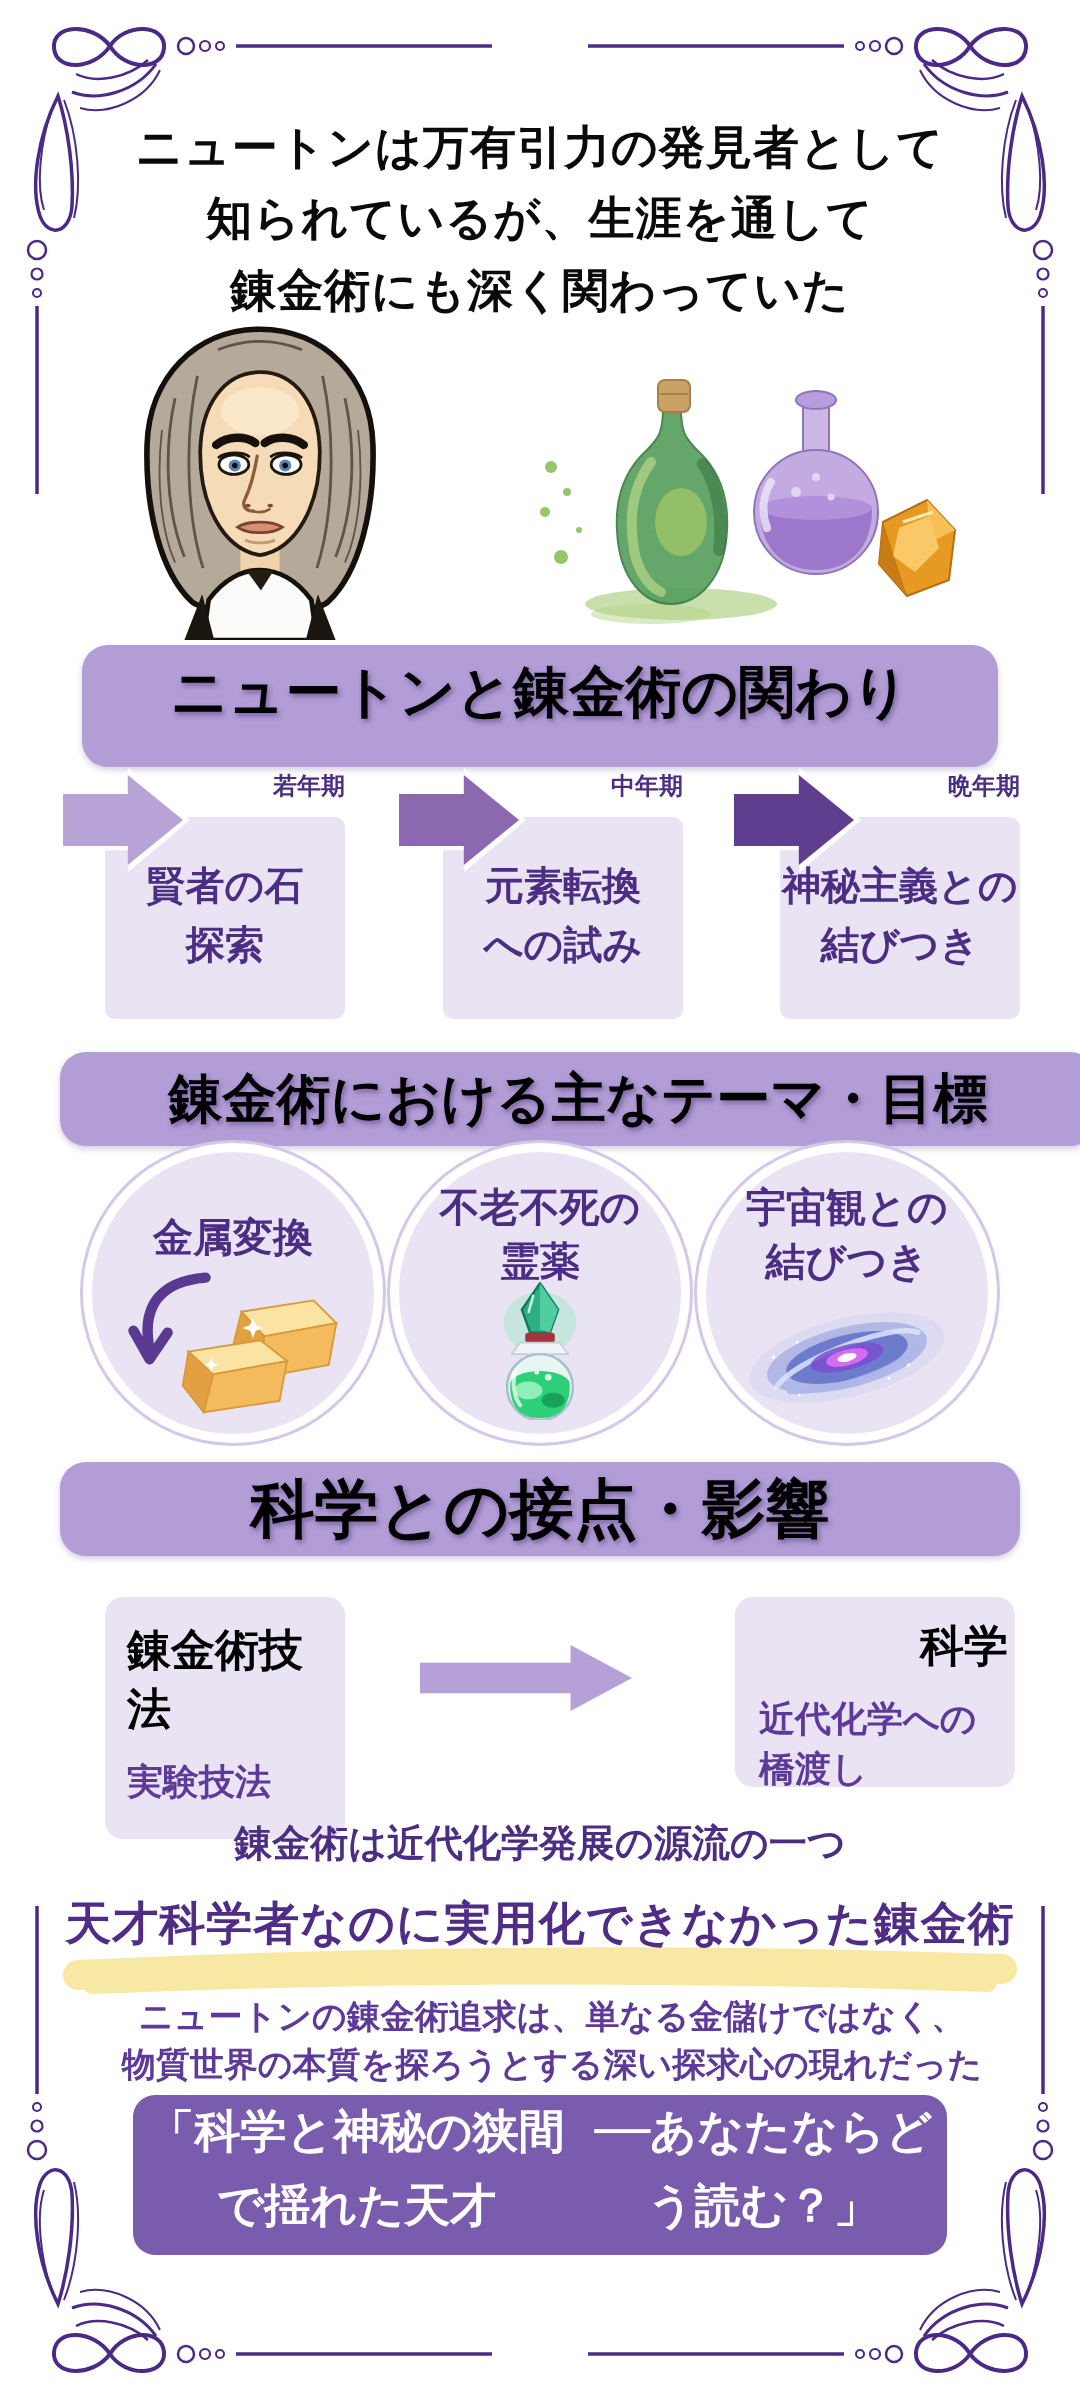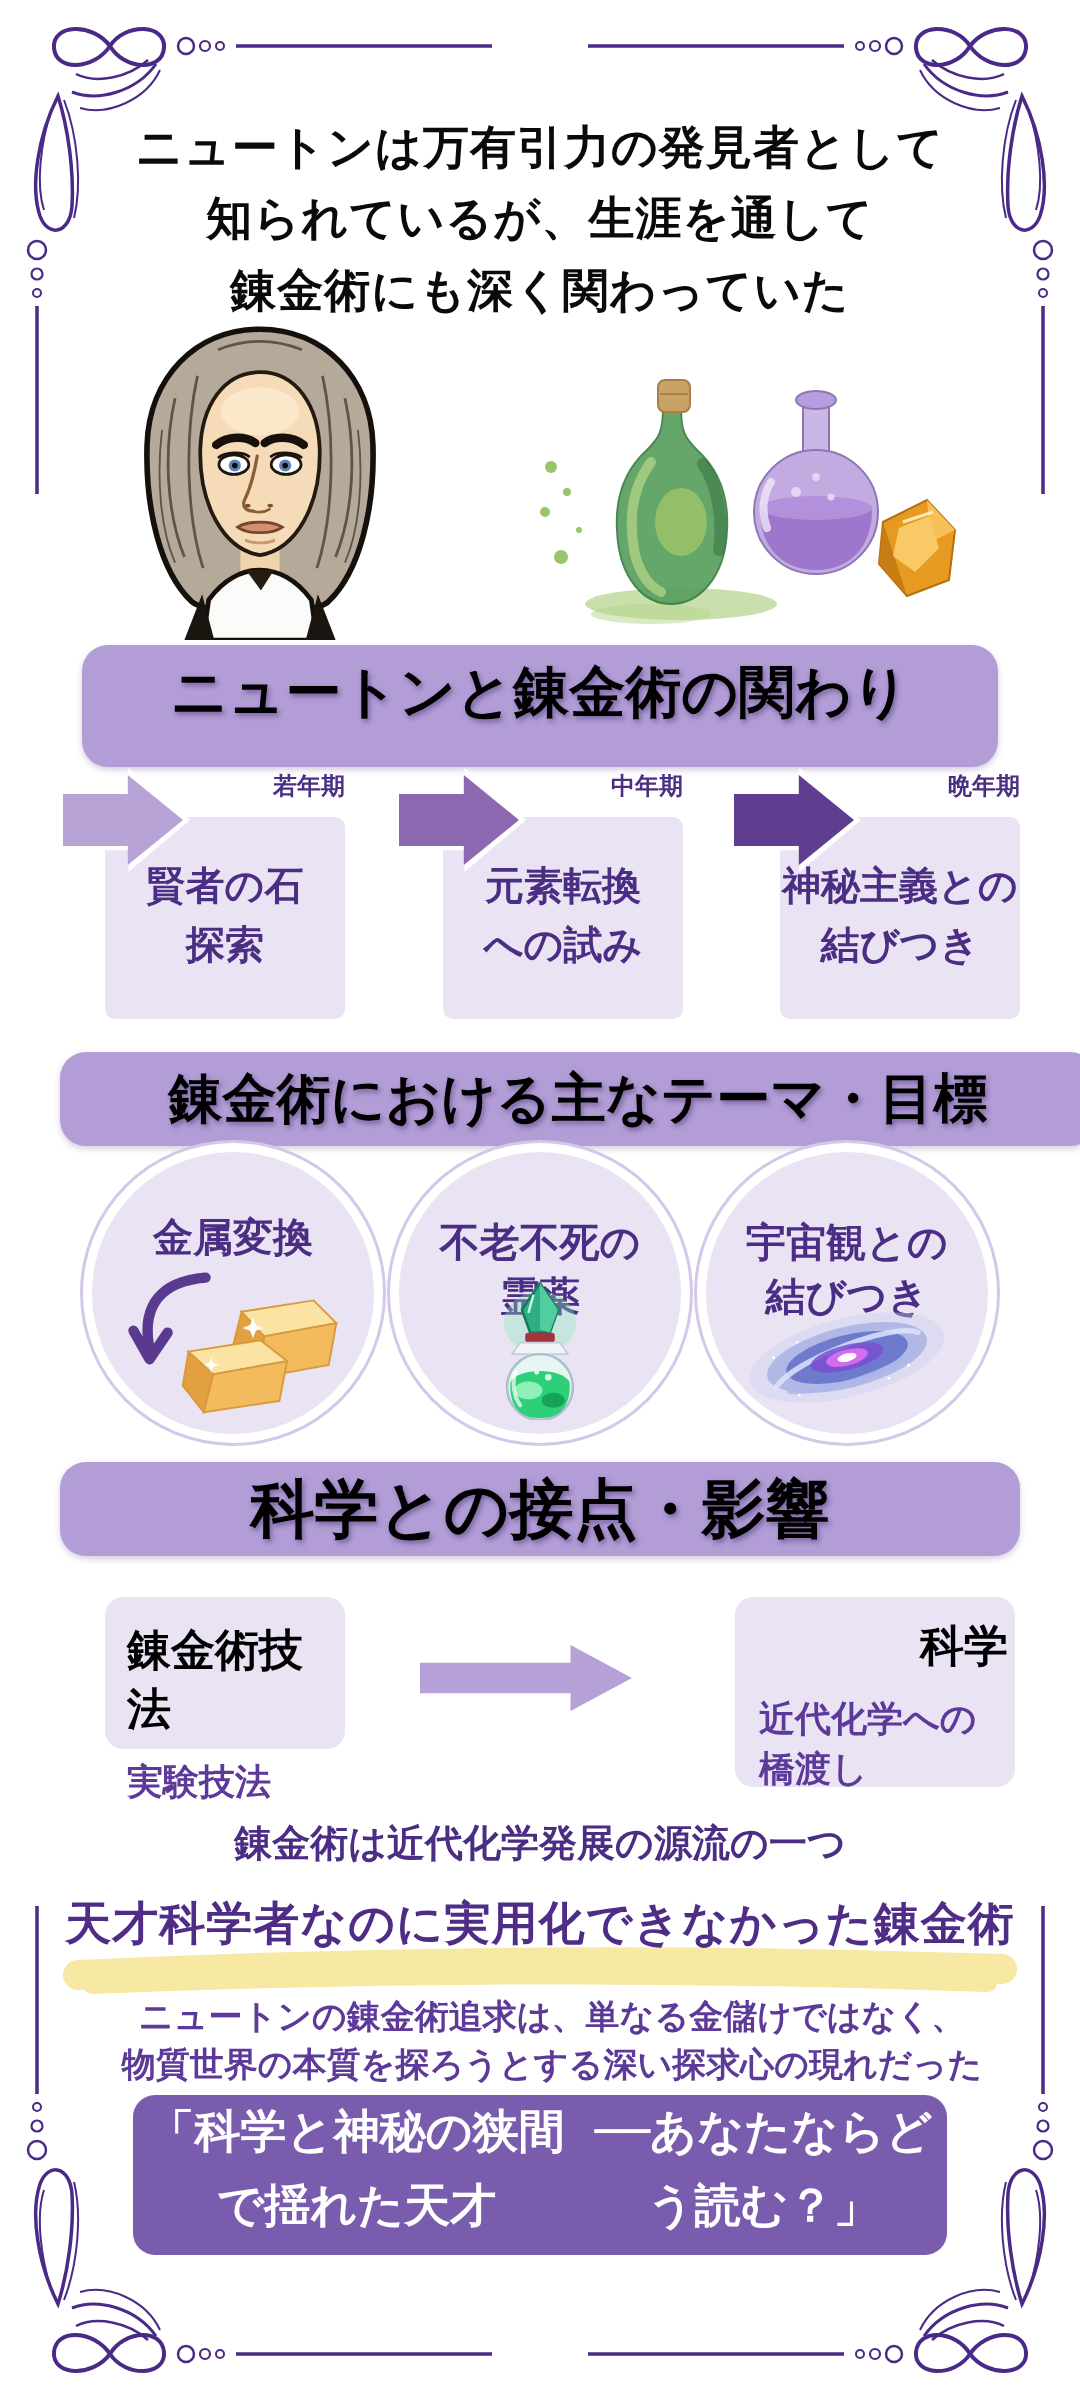--- a/index.html
+++ b/index.html
@@ -36,28 +36,28 @@
      clip-path:polygon(0 21%,54% 21%,54% 0,100% 50%,54% 100%,54% 79%,0 79%);}
   .a1{--c:var(--arrow-stage1,#b7a3d6);} .a2{--c:var(--arrow-stage2,#8b68af);} .a3{--c:var(--arrow-stage3,#5f3d8f);}
   .stage-box{position:absolute;top:817px;width:240px;height:202px;background:var(--panel-bg,#e9e3f4);
              border-radius:10px;text-align:center;font-size:39px;font-weight:bold;
              color:var(--dark-purple-text,#4b2e83);line-height:1.5;padding-top:40px;box-sizing:border-box;}
   .stage-box span{display:block;}
   
   .theme-circle{position:absolute;top:1152px;width:282px;height:282px;border-radius:50%;
                 background:var(--panel-bg,#e9e3f4);text-align:center;
                 box-shadow:0 0 0 9px #fff,0 0 0 12px #d4c7e9;}
-  .theme-circle .label{margin-top:63px;font-size:40px;font-weight:bold;
+  .theme-circle .label{margin-top:28px;font-size:40px;font-weight:bold;
                        color:var(--dark-purple-text,#4b2e83);line-height:1.35;}
   .theme-circle .label span{display:block;}
   .theme-circle.c1 .label{margin-top:58px;}
   .theme-icon{position:absolute;left:0;right:0;bottom:14px;display:flex;justify-content:center;}
   
   .sci-box{position:absolute;top:1597px;background:var(--panel-bg,#e9e3f4);border-radius:18px;box-sizing:border-box;}
-  .sci-box.left{left:105px;width:240px;height:152px;padding:24px 0 0 22px;}
+  .sci-box.left{left:105px;width:240px;height:242px;padding:24px 0 0 22px;}
   .sci-box.right{left:735px;width:280px;height:190px;padding:20px 0 0 24px;}
   .sci-title{font-size:44px;font-weight:bold;color:#000;}
   .sci-box.right .sci-title{text-align:right;padding-right:7px;}
   .sci-sub{margin-top:18px;font-size:36px;font-weight:bold;color:var(--purple-text,#5d3a99);line-height:1.4;}
   .sci-sub span{display:block;}
   .flow-arrow{position:absolute;left:420px;top:1645px;width:212px;height:66px;background:var(--flow-arrow,#b5a0d8);
      clip-path:polygon(0 27%,71% 27%,71% 0,100% 50%,71% 100%,71% 73%,0 73%);}
   .sci-caption{position:absolute;top:1818px;left:0;width:100%;text-align:center;
                font-size:38px;font-weight:bold;color:var(--dark-purple-text,#4b2e83);}
   

